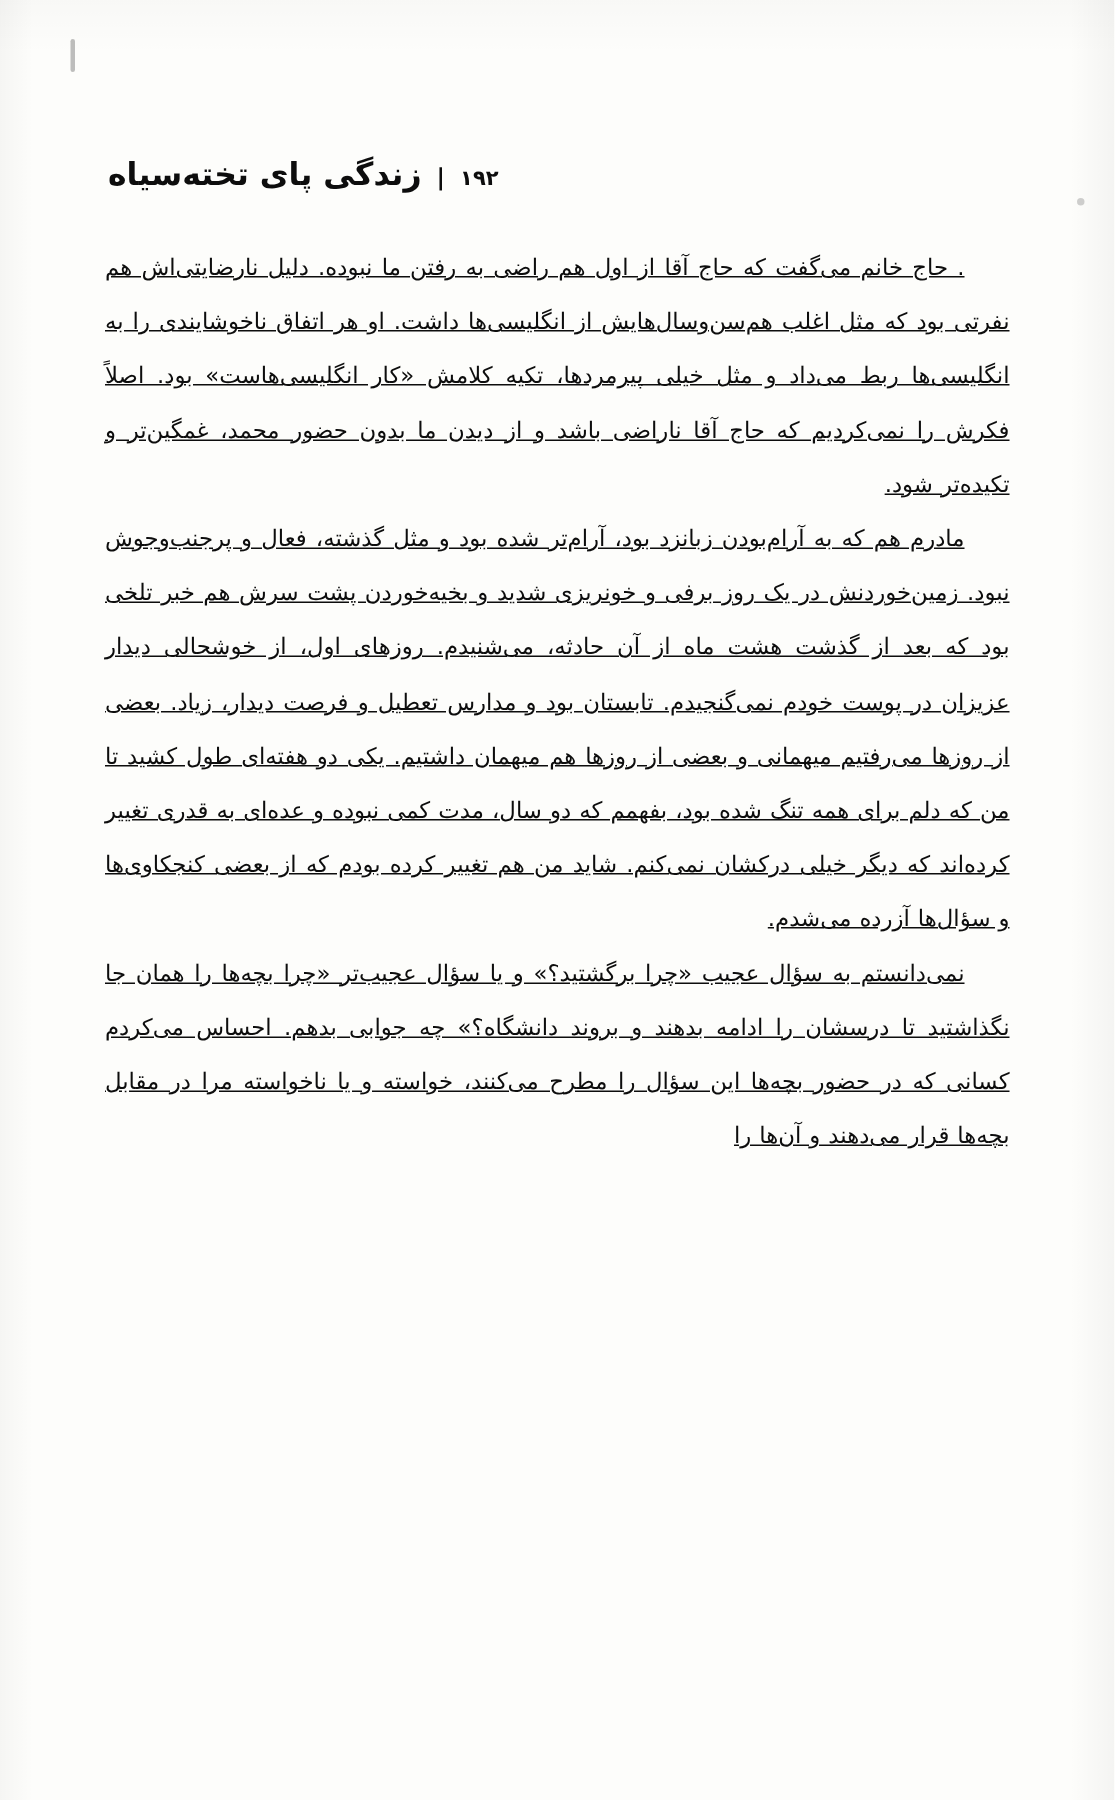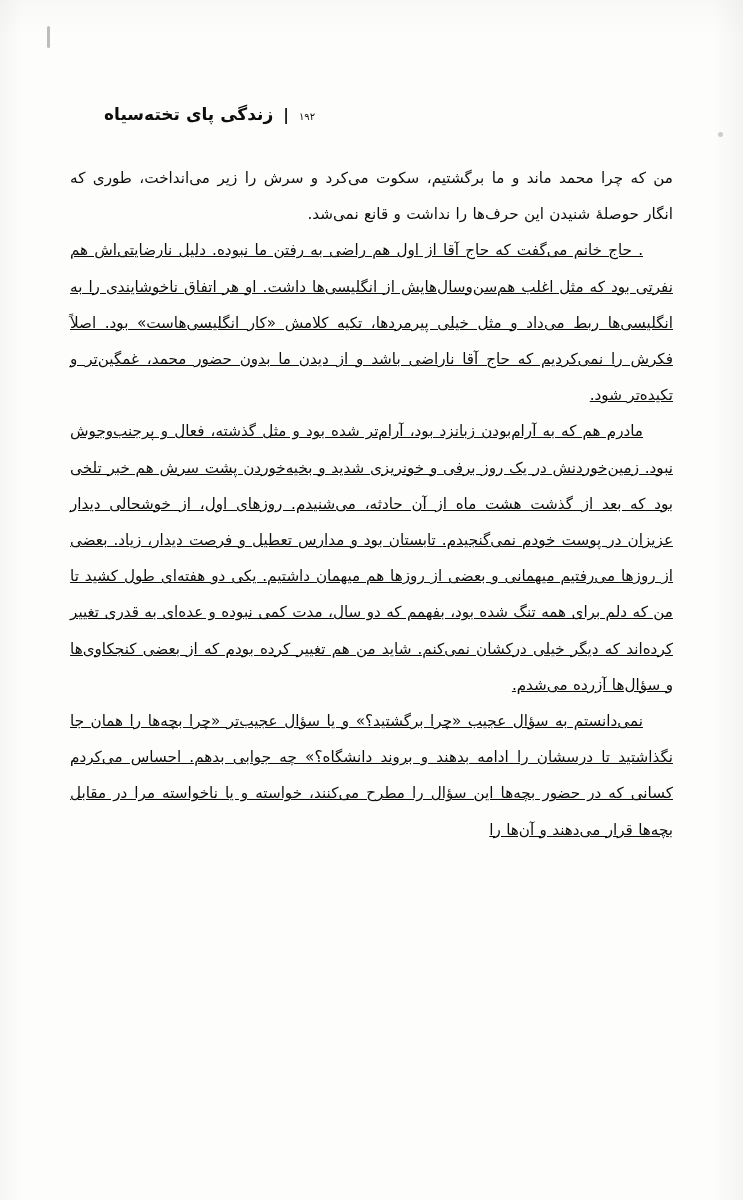--- a/index.html
+++ b/index.html
@@ -46,32 +46,31 @@
     margin-right: auto;
     display: flex;
     flex-direction: row;
     align-items: baseline;
     gap: 8px;
     font-size: 15.5px;
     font-weight: bold;
     letter-spacing: 0;
   }
   .folio {
-    font-size: 10px;
-    font-weight: normal;
+    font-size: 14px;
+    font-weight: bold;
   }
   .folio-sep {
     font-size: 15.5px;
     font-weight: bold;
     padding: 0 2px;
   }
   .book-title {
-    font-size: 17px;
+    font-size: 21px;
     font-weight: bold;
-    margin-left: 32px;
   }
   .content {
     position: absolute;
     top: 160px;
     right: 70px;
     left: 70px;
     direction: rtl;
     text-align: justify;
     text-justify: inter-word;
   }
@@ -119,19 +118,18 @@
 
   <div class="header">
     <div class="header-inner">
       <span class="folio">۱۹۲</span>
       <span class="folio-sep">|</span>
       <span class="book-title">زندگی پای تخته‌سیاه</span>
     </div>
   </div>
 
   <div class="content">
-    <p class="para">من که چرا محمد ماند و ما برگشتیم، سکوت می‌کرد و سرش را زیر می‌انداخت، طوری که انگار حوصلهٔ شنیدن این حرف‌ها را نداشت و قانع نمی‌شد.</p>
     <p class="para indent">. حاج خانم می‌گفت که حاج آقا از اول هم راضی به رفتن ما نبوده. دلیل نارضایتی‌اش هم نفرتی بود که مثل اغلب هم‌سن‌وسال‌هایش از انگلیسی‌ها داشت. او هر اتفاق ناخوشایندی را به انگلیسی‌ها ربط می‌داد و مثل خیلی پیرمردها، تکیه کلامش «کار انگلیسی‌هاست» بود. اصلاً فکرش را نمی‌کردیم که حاج آقا ناراضی باشد و از دیدن ما بدون حضور محمد، غمگین‌تر و تکیده‌تر شود.</p>
     <p class="para indent">مادرم هم که به آرام‌بودن زبانزد بود، آرام‌تر شده بود و مثل گذشته، فعال و پرجنب‌وجوش نبود. زمین‌خوردنش در یک روز برفی و خونریزی شدید و بخیه‌خوردن پشت سرش هم خبر تلخی بود که بعد از گذشت هشت ماه از آن حادثه، می‌شنیدم. روزهای اول، از خوشحالی دیدار عزیزان در پوست خودم نمی‌گنجیدم. تابستان بود و مدارس تعطیل و فرصت دیدار، زیاد. بعضی از روزها می‌رفتیم میهمانی و بعضی از روزها هم میهمان داشتیم. یکی دو هفته‌ای طول کشید تا من که دلم برای همه تنگ شده بود، بفهمم که دو سال، مدت کمی نبوده و عده‌ای به قدری تغییر کرده‌اند که دیگر خیلی درکشان نمی‌کنم. شاید من هم تغییر کرده بودم که از بعضی کنجکاوی‌ها و سؤال‌ها آزرده می‌شدم.</p>
     <p class="para indent">نمی‌دانستم به سؤال عجیب «چرا برگشتید؟» و یا سؤال عجیب‌تر «چرا بچه‌ها را همان جا نگذاشتید تا درسشان را ادامه بدهند و بروند دانشگاه؟» چه جوابی بدهم. احساس می‌کردم کسانی که در حضور بچه‌ها این سؤال را مطرح می‌کنند، خواسته و یا ناخواسته مرا در مقابل بچه‌ها قرار می‌دهند و آن‌ها را</p>
   </div>
 
 </div>
 
 </body></html>

